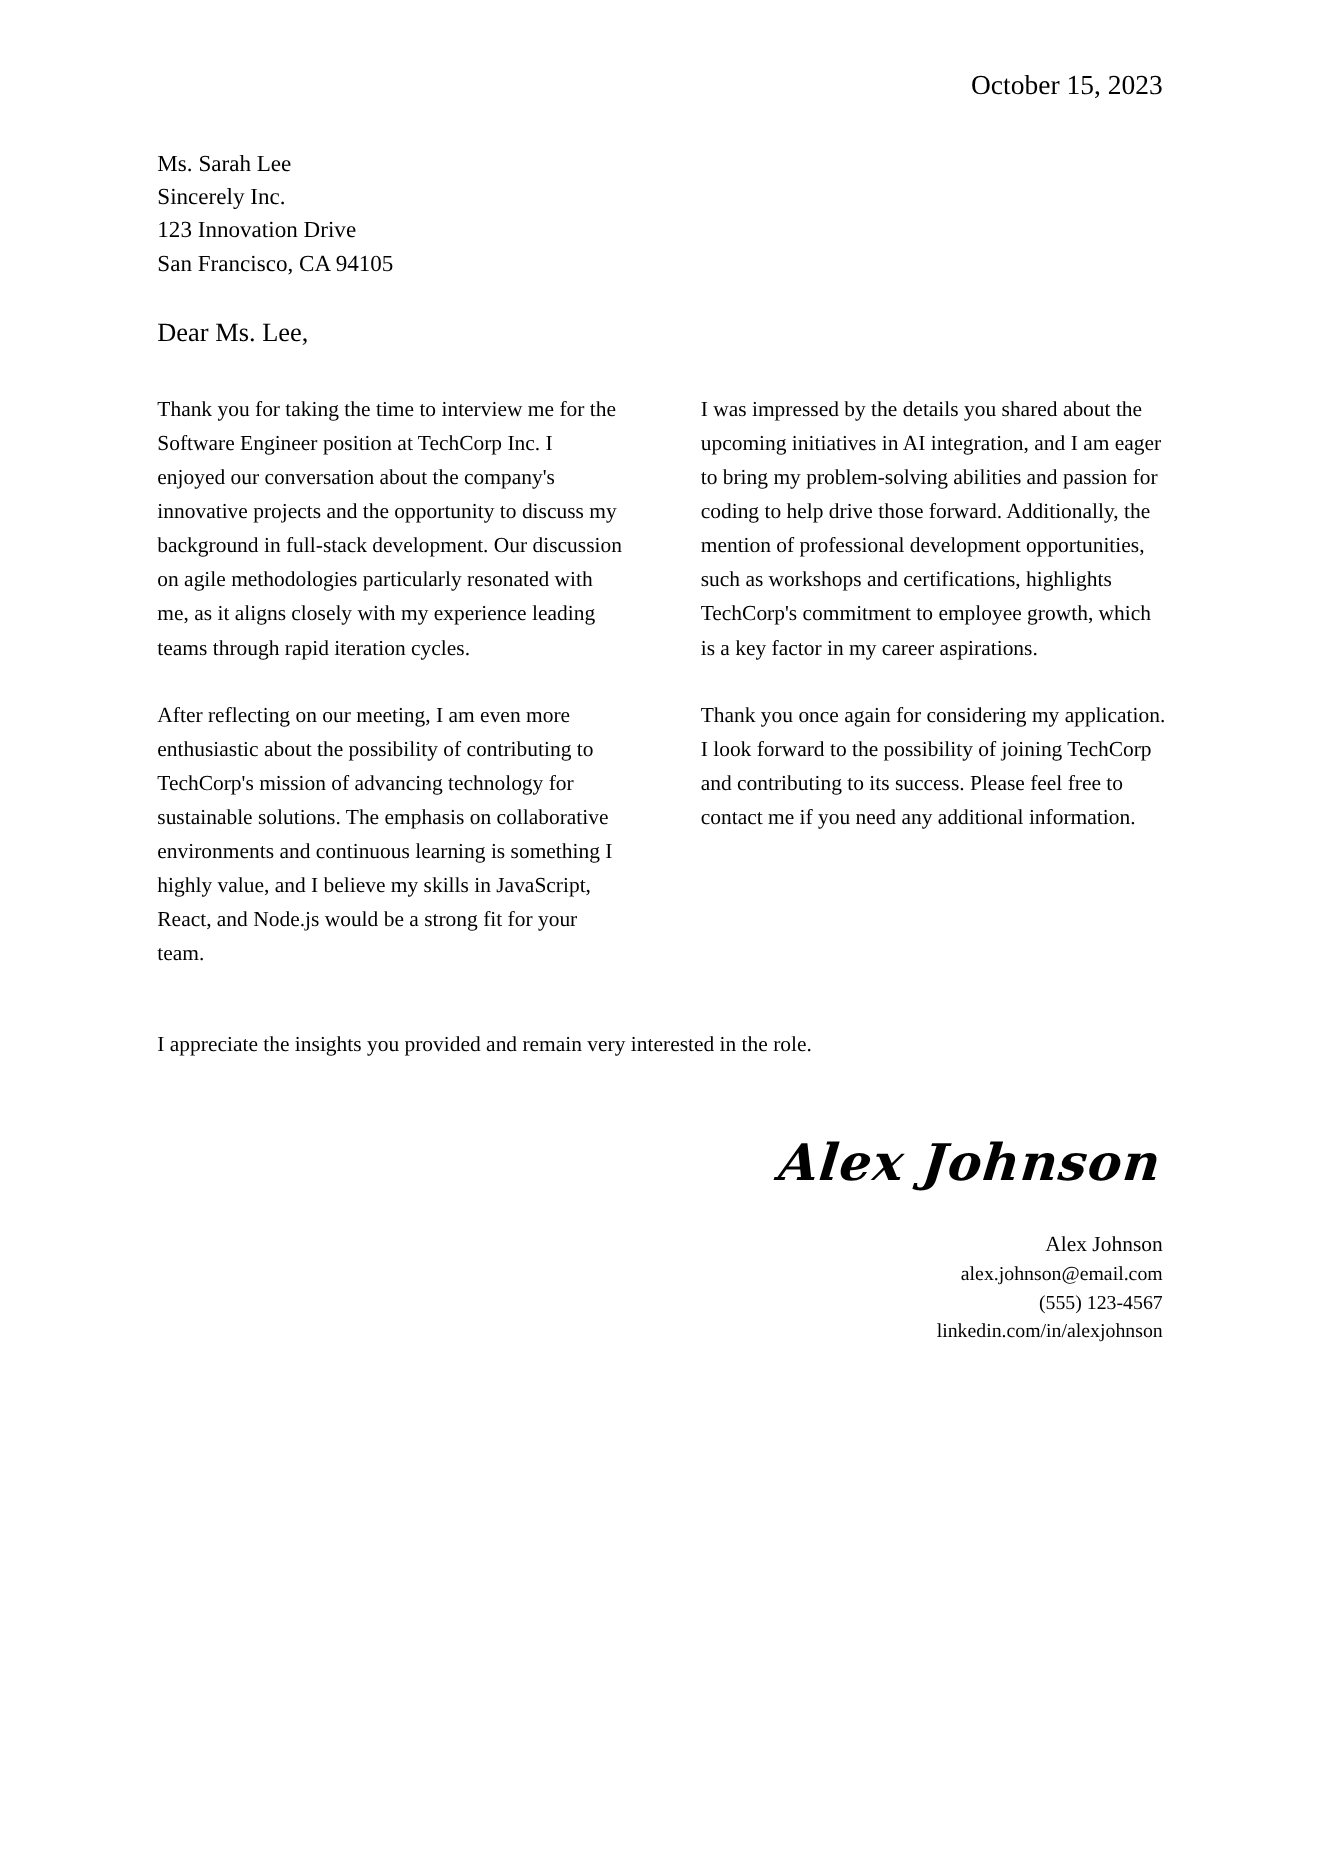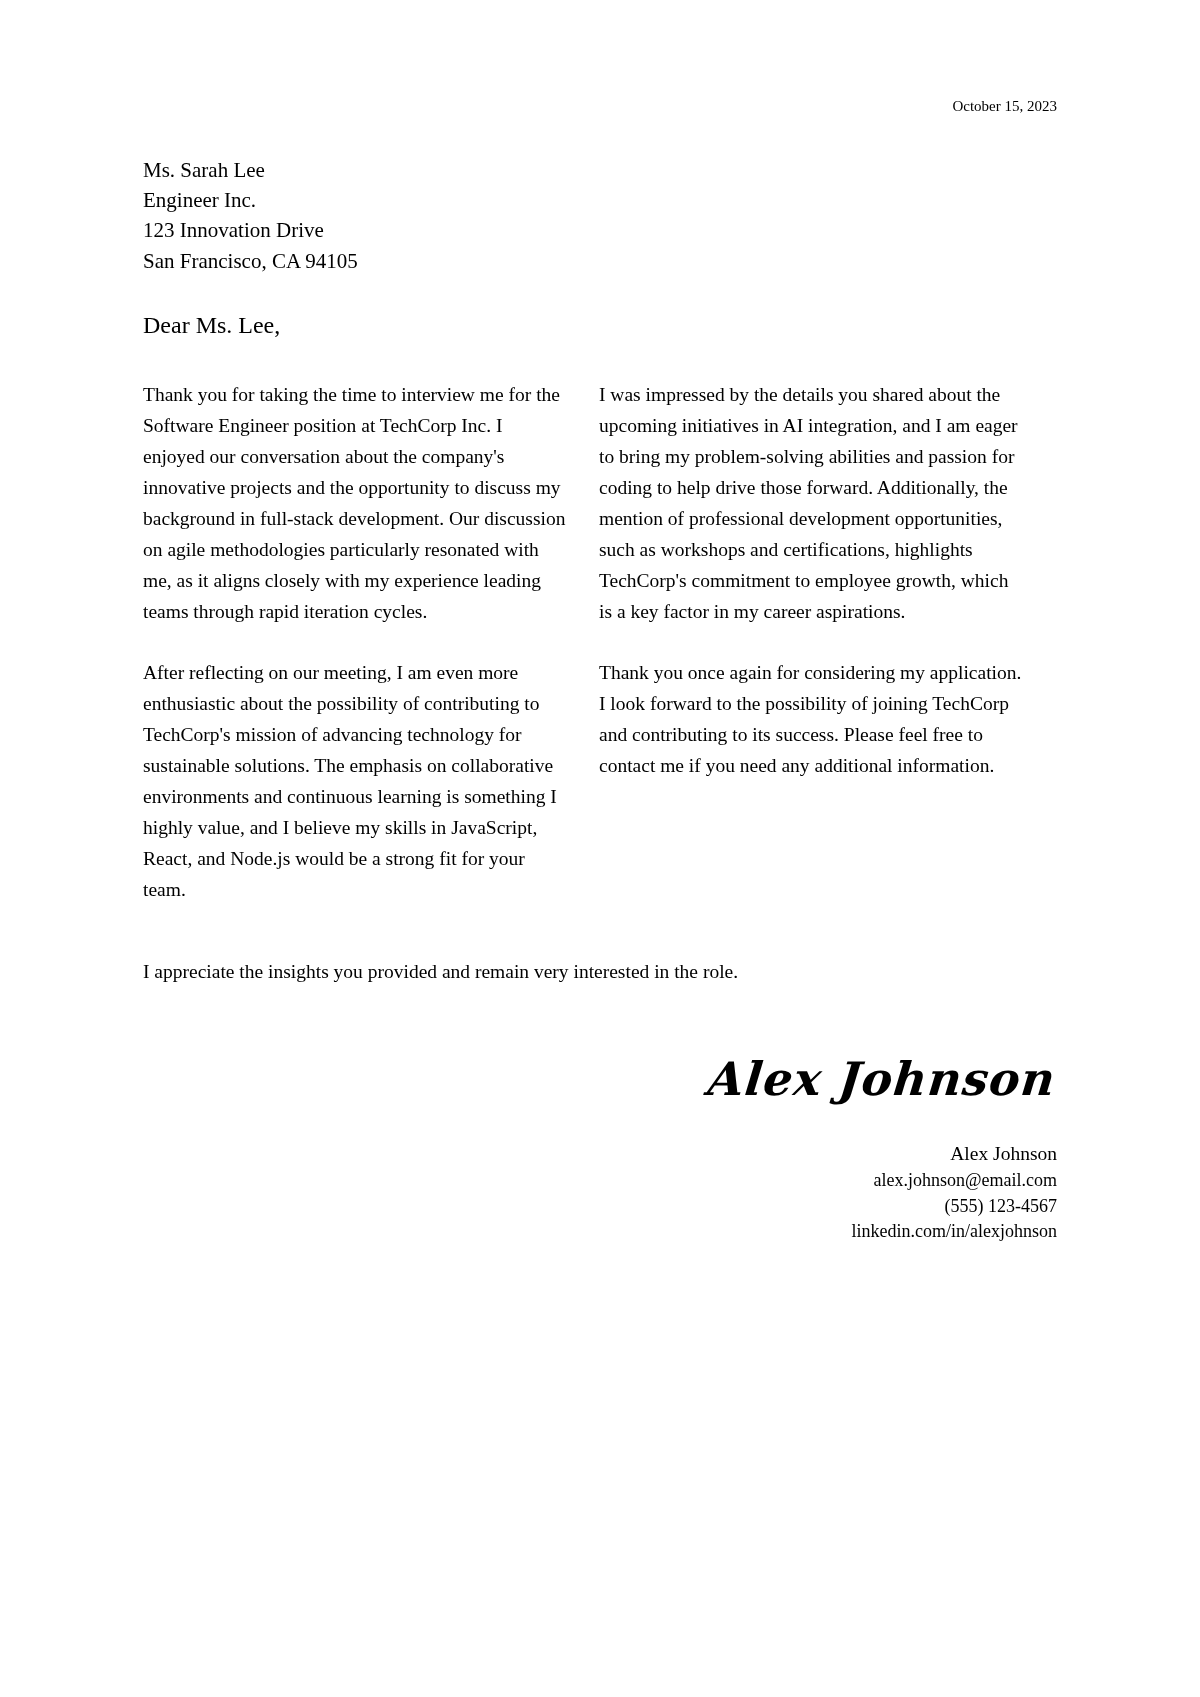--- a/index.html
+++ b/index.html
@@ -20,23 +20,23 @@
   .content {
     position: absolute;
     left: 143px;
     top: 0;
     width: 914px;
   }
 
   
   .date-line {
     text-align: right;
-    font-size: 15px;
+    font-size: 25px;
     line-height: 1.3;
-    padding-top: 97px;
+    padding-top: 62px;
   }
 
   
   .recipient {
     margin-top: 38px;
     font-size: 21px;
     line-height: 1.45;
   }
   .recipient div { white-space: pre; }
 
@@ -44,21 +44,21 @@
   .salutation {
     margin-top: 32px;
     font-size: 24px;
     line-height: 1.45;
   }
 
   
   .columns {
     margin-top: 36px;
     display: flex;
-    gap: 30px;
+    gap: 68px;
   }
   .column {
     width: 426px;
     flex: 0 0 426px;
   }
   .column p {
     margin: 0 0 30px 0;
     font-size: 19.5px;
     line-height: 1.59;
     text-align: left;
@@ -108,21 +108,21 @@
 </head>
 <body>
 
 <div class="page">
   <div class="content">
 
     <div class="date-line">October 15, 2023</div>
 
     <div class="recipient">
       <div>Ms. Sarah Lee</div>
-      <div>Engineer Inc.</div>
+      <div>Sincerely Inc.</div>
       <div>123 Innovation Drive</div>
       <div>San Francisco, CA 94105</div>
     </div>
 
     <div class="salutation">Dear Ms. Lee,</div>
 
     <div class="columns">
       <div class="column">
         <p>Thank you for taking the time to interview me for the Software Engineer position at TechCorp Inc. I enjoyed our conversation about the company's innovative projects and the opportunity to discuss my background in full-stack development. Our discussion on agile methodologies particularly resonated with me, as it aligns closely with my experience leading teams through rapid iteration cycles.</p>
         <p>After reflecting on our meeting, I am even more enthusiastic about the possibility of contributing to TechCorp's mission of advancing technology for sustainable solutions. The emphasis on collaborative environments and continuous learning is something I highly value, and I believe my skills in JavaScript, React, and Node.js would be a strong fit for your team.</p>

